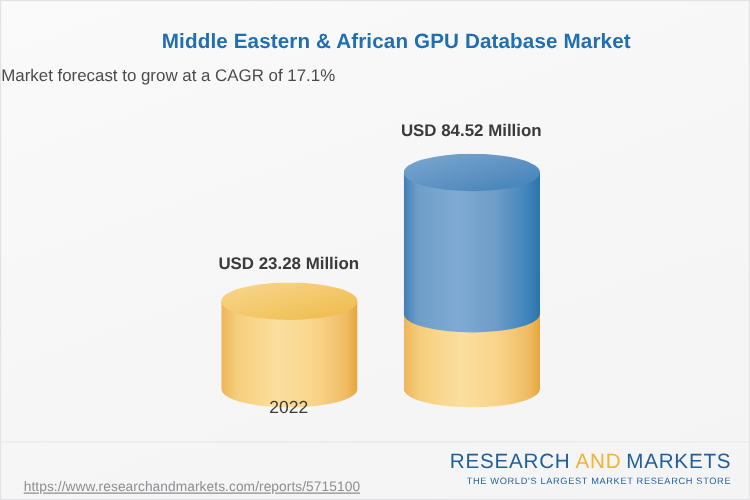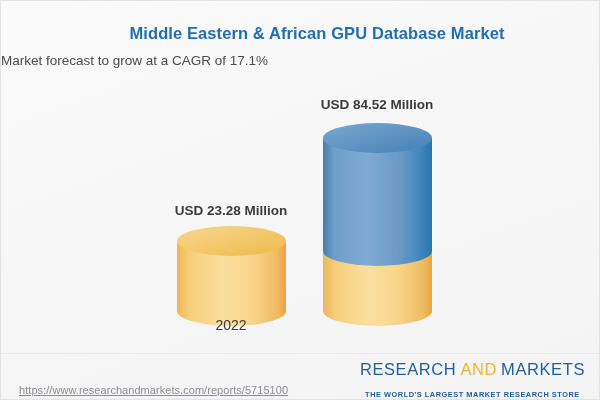--- a/index.html
+++ b/index.html
@@ -129,27 +129,26 @@
   .logo-line {
     font-size: 16.5px;
     font-weight: normal;
     letter-spacing: 0.6px;
     color: #1f5f9e;
     line-height: 1.1;
     white-space: nowrap;
   }
   .logo-and { color: #f2b233; }
   .logo-tag {
-    margin-top: 12px;
+    margin-top: 2px;
     font-size: 7.4px;
-    font-weight: bold;
+    font-weight: normal;
     letter-spacing: 0.52px;
     color: #1f5f9e;
     white-space: nowrap;
-    text-align: center;
   }
 </style>
 </head>
 <body>
 
 <div class="card">
 
   <div class="chart-title">Middle Eastern &amp; African GPU Database Market</div>
 
   <div class="chart-subtitle">Market forecast to grow at a CAGR of 17.1%</div>

